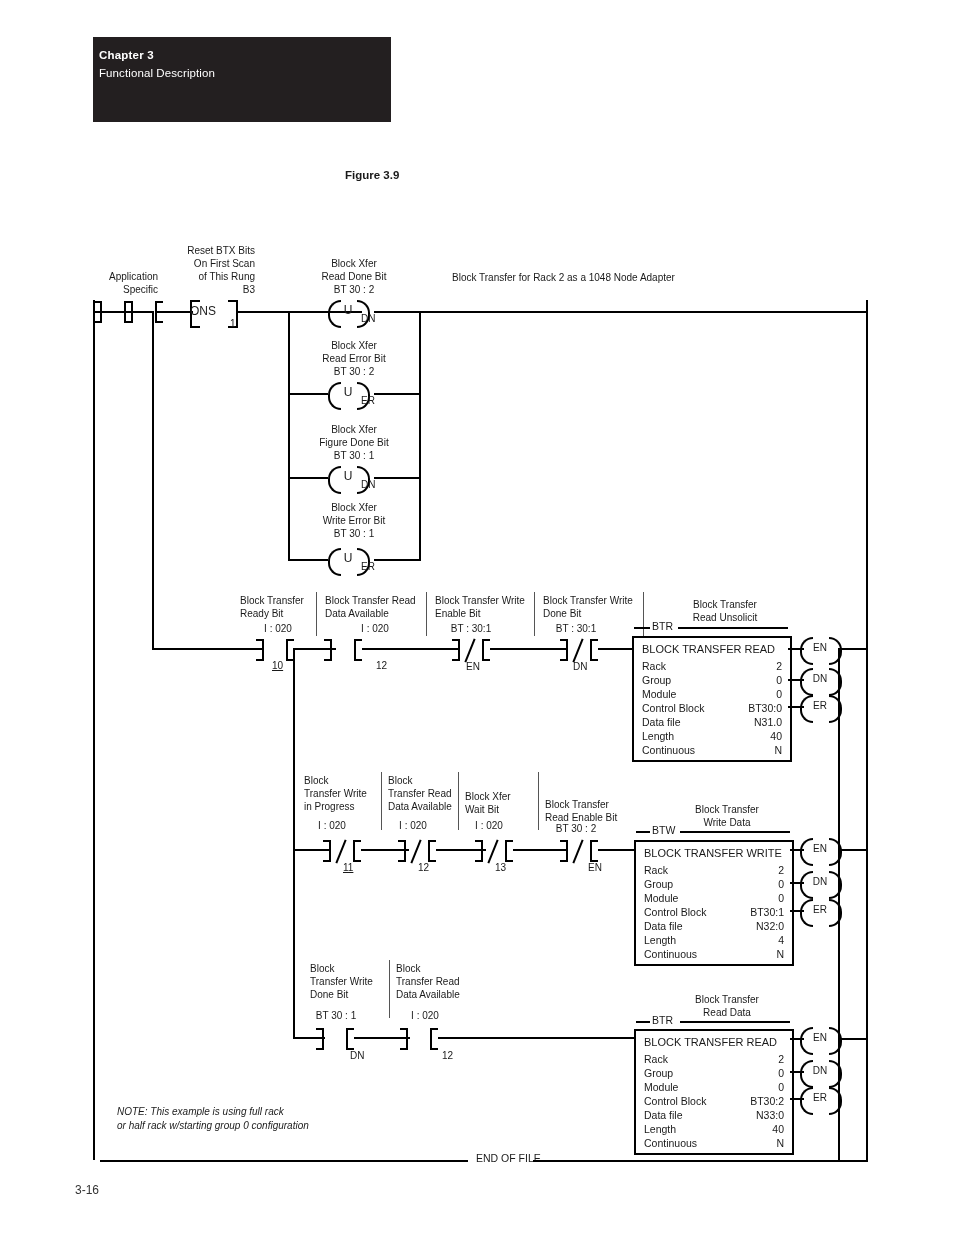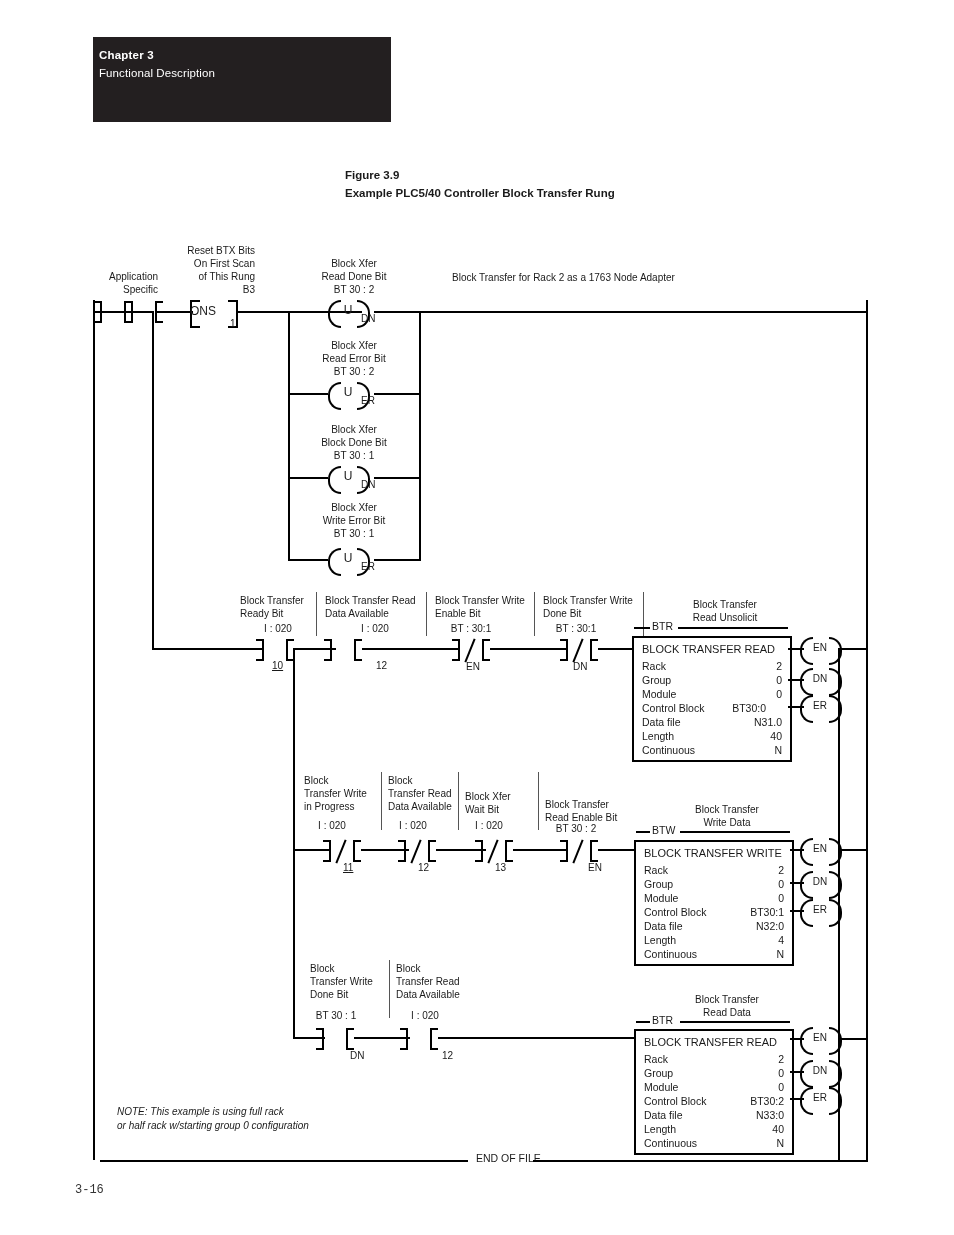--- a/index.html
+++ b/index.html
@@ -8,21 +8,21 @@
 
   
   #chapter-banner{left:93px;top:37px;width:298px;height:85px;background:#231f20;}
   #chapter-banner .ch{position:absolute;left:6px;top:12px;font-size:11.5px;font-weight:bold;color:#ffffff;letter-spacing:.2px;}
   #chapter-banner .sub{position:absolute;left:6px;top:30px;font-size:11.5px;color:#ffffff;letter-spacing:.1px;}
 
   
   #fig-caption{left:345px;top:166px;font-size:11.5px;font-weight:bold;line-height:18px;}
 
   
-  #page-number{left:75px;top:1183px;font-family:Liberation Mono, monospace;font-size:12px;color:#333;}
+  #page-number{left:75px;top:1183px;font-family:Liberation Sans, sans-serif;font-size:12px;color:#333;}
 
   
   .vline{position:absolute;background:#000;width:2px;}
   .hline{position:absolute;background:#000;height:2px;}
   .thin-v{position:absolute;background:#555;width:1px;}
 
   
   .lbl{position:absolute;font-size:10px;line-height:13px;text-align:right;white-space:nowrap;}
   .lbl-l{position:absolute;font-size:10px;line-height:13px;text-align:left;white-space:nowrap;}
   .addr{position:absolute;font-size:10px;white-space:nowrap;text-align:center;}
@@ -74,29 +74,28 @@
 </head>
 <body>
 
 <div class="abs" id="chapter-banner">
   <div class="ch">Chapter 3</div>
   <div class="sub">Functional Description</div>
 </div>
 
 <div class="abs" id="fig-caption">
   <div>Figure 3.9</div>
-  <div>Example PLC5/40 Controller Block Transfer Rung</div>
 </div>
 
 <div class="abs" id="ladder" style="left:0;top:0;width:954px;height:1235px;">
 
   <div class="vline" style="left:93px;top:300px;height:860px;"></div>
   <div class="vline" style="left:866px;top:300px;height:862px;"></div>
 
-  <div class="rungcmt" style="left:452px;top:272px;">Block Transfer for Rack 2 as a 1763 Node Adapter</div>
+  <div class="rungcmt" style="left:452px;top:272px;">Block Transfer for Rack 2 as a 1048 Node Adapter</div>
 
   <div class="hline" style="left:93px;top:311px;width:60px;"></div>
 
   <div class="lbl" style="left:88px;top:270px;width:70px;">
     <div>Application</div>
     <div>Specific</div>
   </div>
   <div class="contact" style="left:100px;top:301px;">
     <div class="lb"></div>
       <div class="rb"></div>
@@ -163,21 +162,21 @@
   <div class="hline" style="left:374px;top:393px;width:46px;"></div>
   <div class="coil" style="left:328px;top:382px;">
     <div class="lp"></div>
       <div class="rp"></div>
     <div class="ltr">U</div>
     <div class="tag">ER</div>
   </div>
 
   <div class="blk-cmt" style="left:288px;top:423px;width:132px;">
     <div>Block Xfer</div>
-    <div>Block Done Bit</div>
+    <div>Figure Done Bit</div>
     <div>BT 30 : 1</div>
   </div>
   <div class="hline" style="left:288px;top:477px;width:40px;"></div>
   <div class="hline" style="left:374px;top:477px;width:46px;"></div>
   <div class="coil" style="left:328px;top:466px;">
     <div class="lp"></div>
       <div class="rp"></div>
     <div class="ltr">U</div>
     <div class="tag">DN</div>
   </div>
@@ -280,21 +279,21 @@
 
   <div class="instr" style="left:632px;top:636px;width:156px;height:122px;">
     <div class="title">BLOCK TRANSFER READ</div>
     <div class="row" style="top:22px;">Rack</div>
     <div class="val" style="right:8px;top:22px;">2</div>
     <div class="row" style="top:36px;">Group</div>
     <div class="val" style="right:8px;top:36px;">0</div>
     <div class="row" style="top:50px;">Module</div>
     <div class="val" style="right:8px;top:50px;">0</div>
     <div class="row" style="top:64px;">Control Block</div>
-    <div class="val" style="right:24px;top:64px;">BT30:0</div>
+    <div class="val" style="right:8px;top:64px;">BT30:0</div>
     <div class="row" style="top:78px;">Data file</div>
     <div class="val" style="right:8px;top:78px;">N31.0</div>
     <div class="row" style="top:92px;">Length</div>
     <div class="val" style="right:8px;top:92px;">40</div>
     <div class="row" style="top:106px;">Continuous</div>
     <div class="val" style="right:8px;top:106px;">N</div>
   </div>
 
   <div class="hline" style="left:788px;top:648px;width:16px;"></div>
   <div class="coil" style="left:800px;top:637px;">

